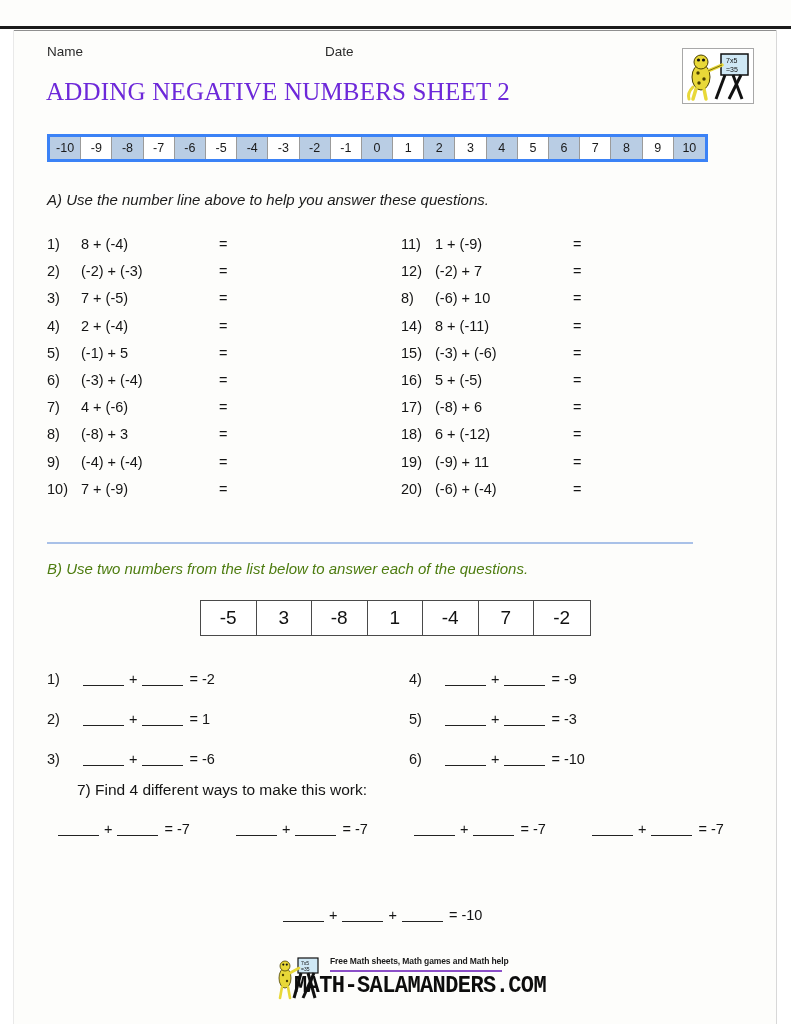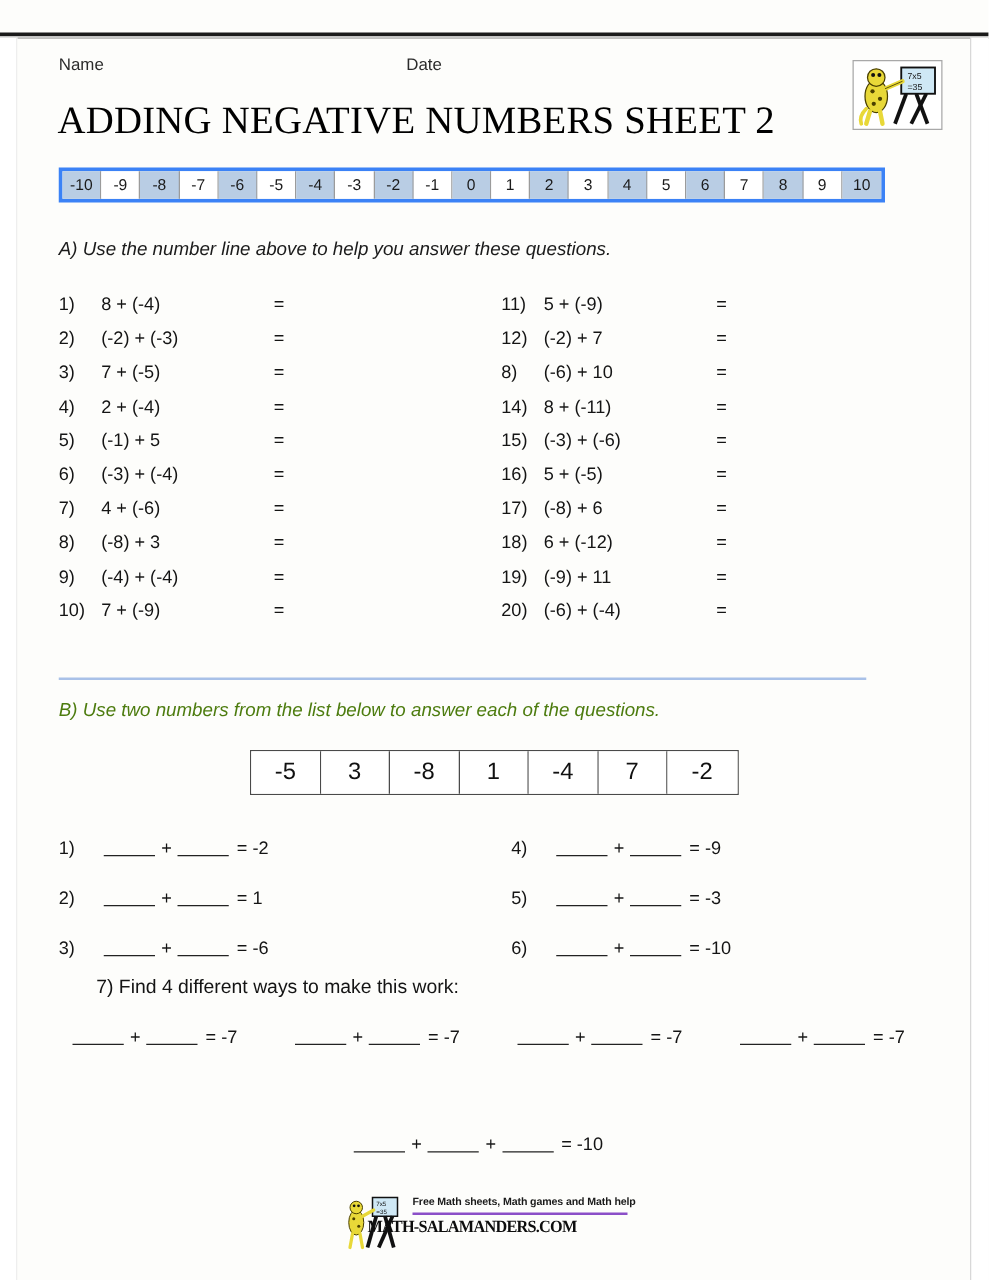--- a/index.html
+++ b/index.html
@@ -69,23 +69,23 @@
     left: 311px;
     top: 13px;
     font-size: 13.5px;
     color: #2b2b2b;
   }
   .title {
     position: absolute;
     left: 32px;
     top: 47px;
     font-family: "Liberation Serif", serif;
-    font-size: 31px;
+    font-size: 25px;
     letter-spacing: 0.2px;
-    color: #000000;
+    color: #6d28d9;
   }
 
   
   .logo-box {
     position: absolute;
     left: 668px;
     top: 17px;
     width: 72px;
     height: 56px;
     border: 1px solid #a8a8a8;
@@ -288,22 +288,22 @@
     left: 56px;
     top: 14px;
     width: 172px;
     height: 2px;
     background: #8b4fc8;
   }
   .footer-brand {
     position: absolute;
     left: 20px;
     top: 17px;
-    font-family: Liberation Serif, serif;
-    font-size: 13px;
+    font-family: Liberation Mono, monospace;
+    font-size: 22px;
     font-weight: bold;
     color: #0d0d0d;
     letter-spacing: -0.6px;
     white-space: nowrap;
     transform: scaleY(1.05);
     transform-origin: left top;
   }
 </style>
 </head>
 <body>
@@ -421,21 +421,21 @@
           <span class="qexpr">(-4) + (-4)</span>
           <span class="qeq">=</span>
         </div>
         <div class="qrow" style="left: 0px; top: 244.8px;">
           <span class="qnum">10)</span>
           <span class="qexpr">7 + (-9)</span>
           <span class="qeq">=</span>
         </div>
         <div class="qrow" style="left: 354px; top: 0px;">
           <span class="qnum">11)</span>
-          <span class="qexpr">5 + (-9)</span>
+          <span class="qexpr">1 + (-9)</span>
           <span class="qeq">=</span>
         </div>
         <div class="qrow" style="left: 354px; top: 27.2px;">
           <span class="qnum">12)</span>
           <span class="qexpr">(-2) + 7</span>
           <span class="qeq">=</span>
         </div>
         <div class="qrow" style="left: 354px; top: 54.4px;">
           <span class="qnum">8)</span>
           <span class="qexpr">(-6) + 10</span>

